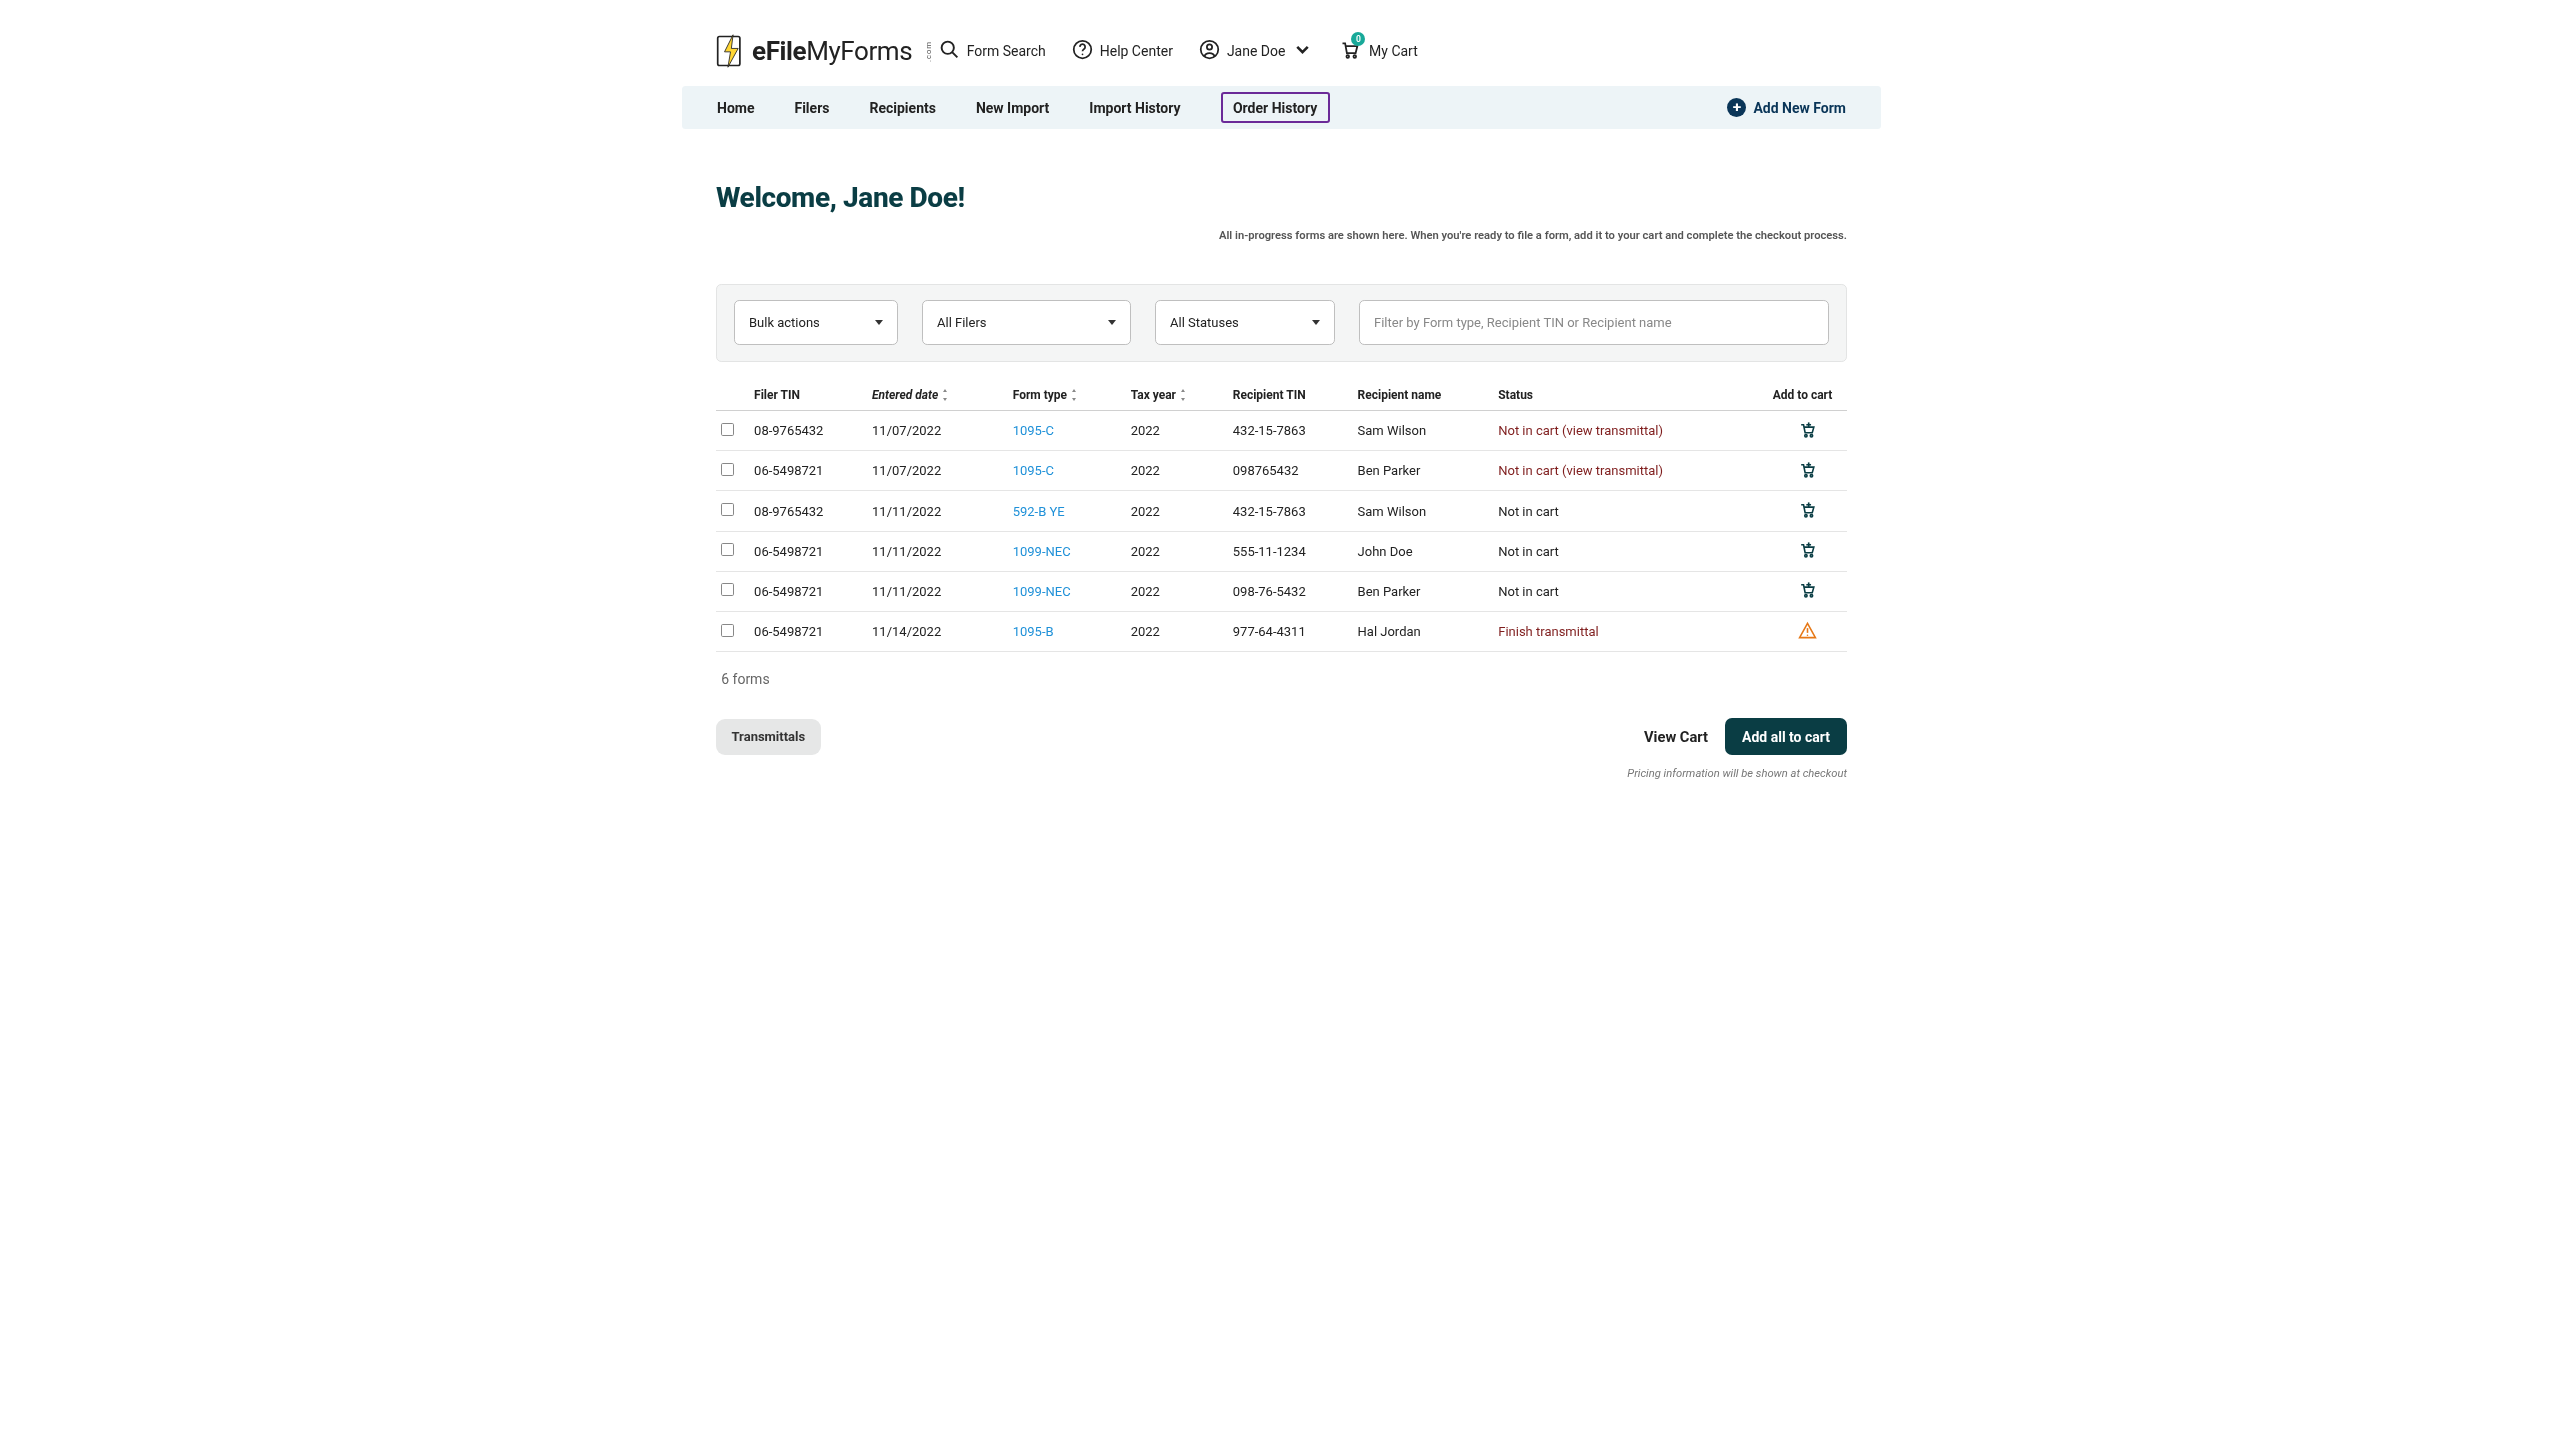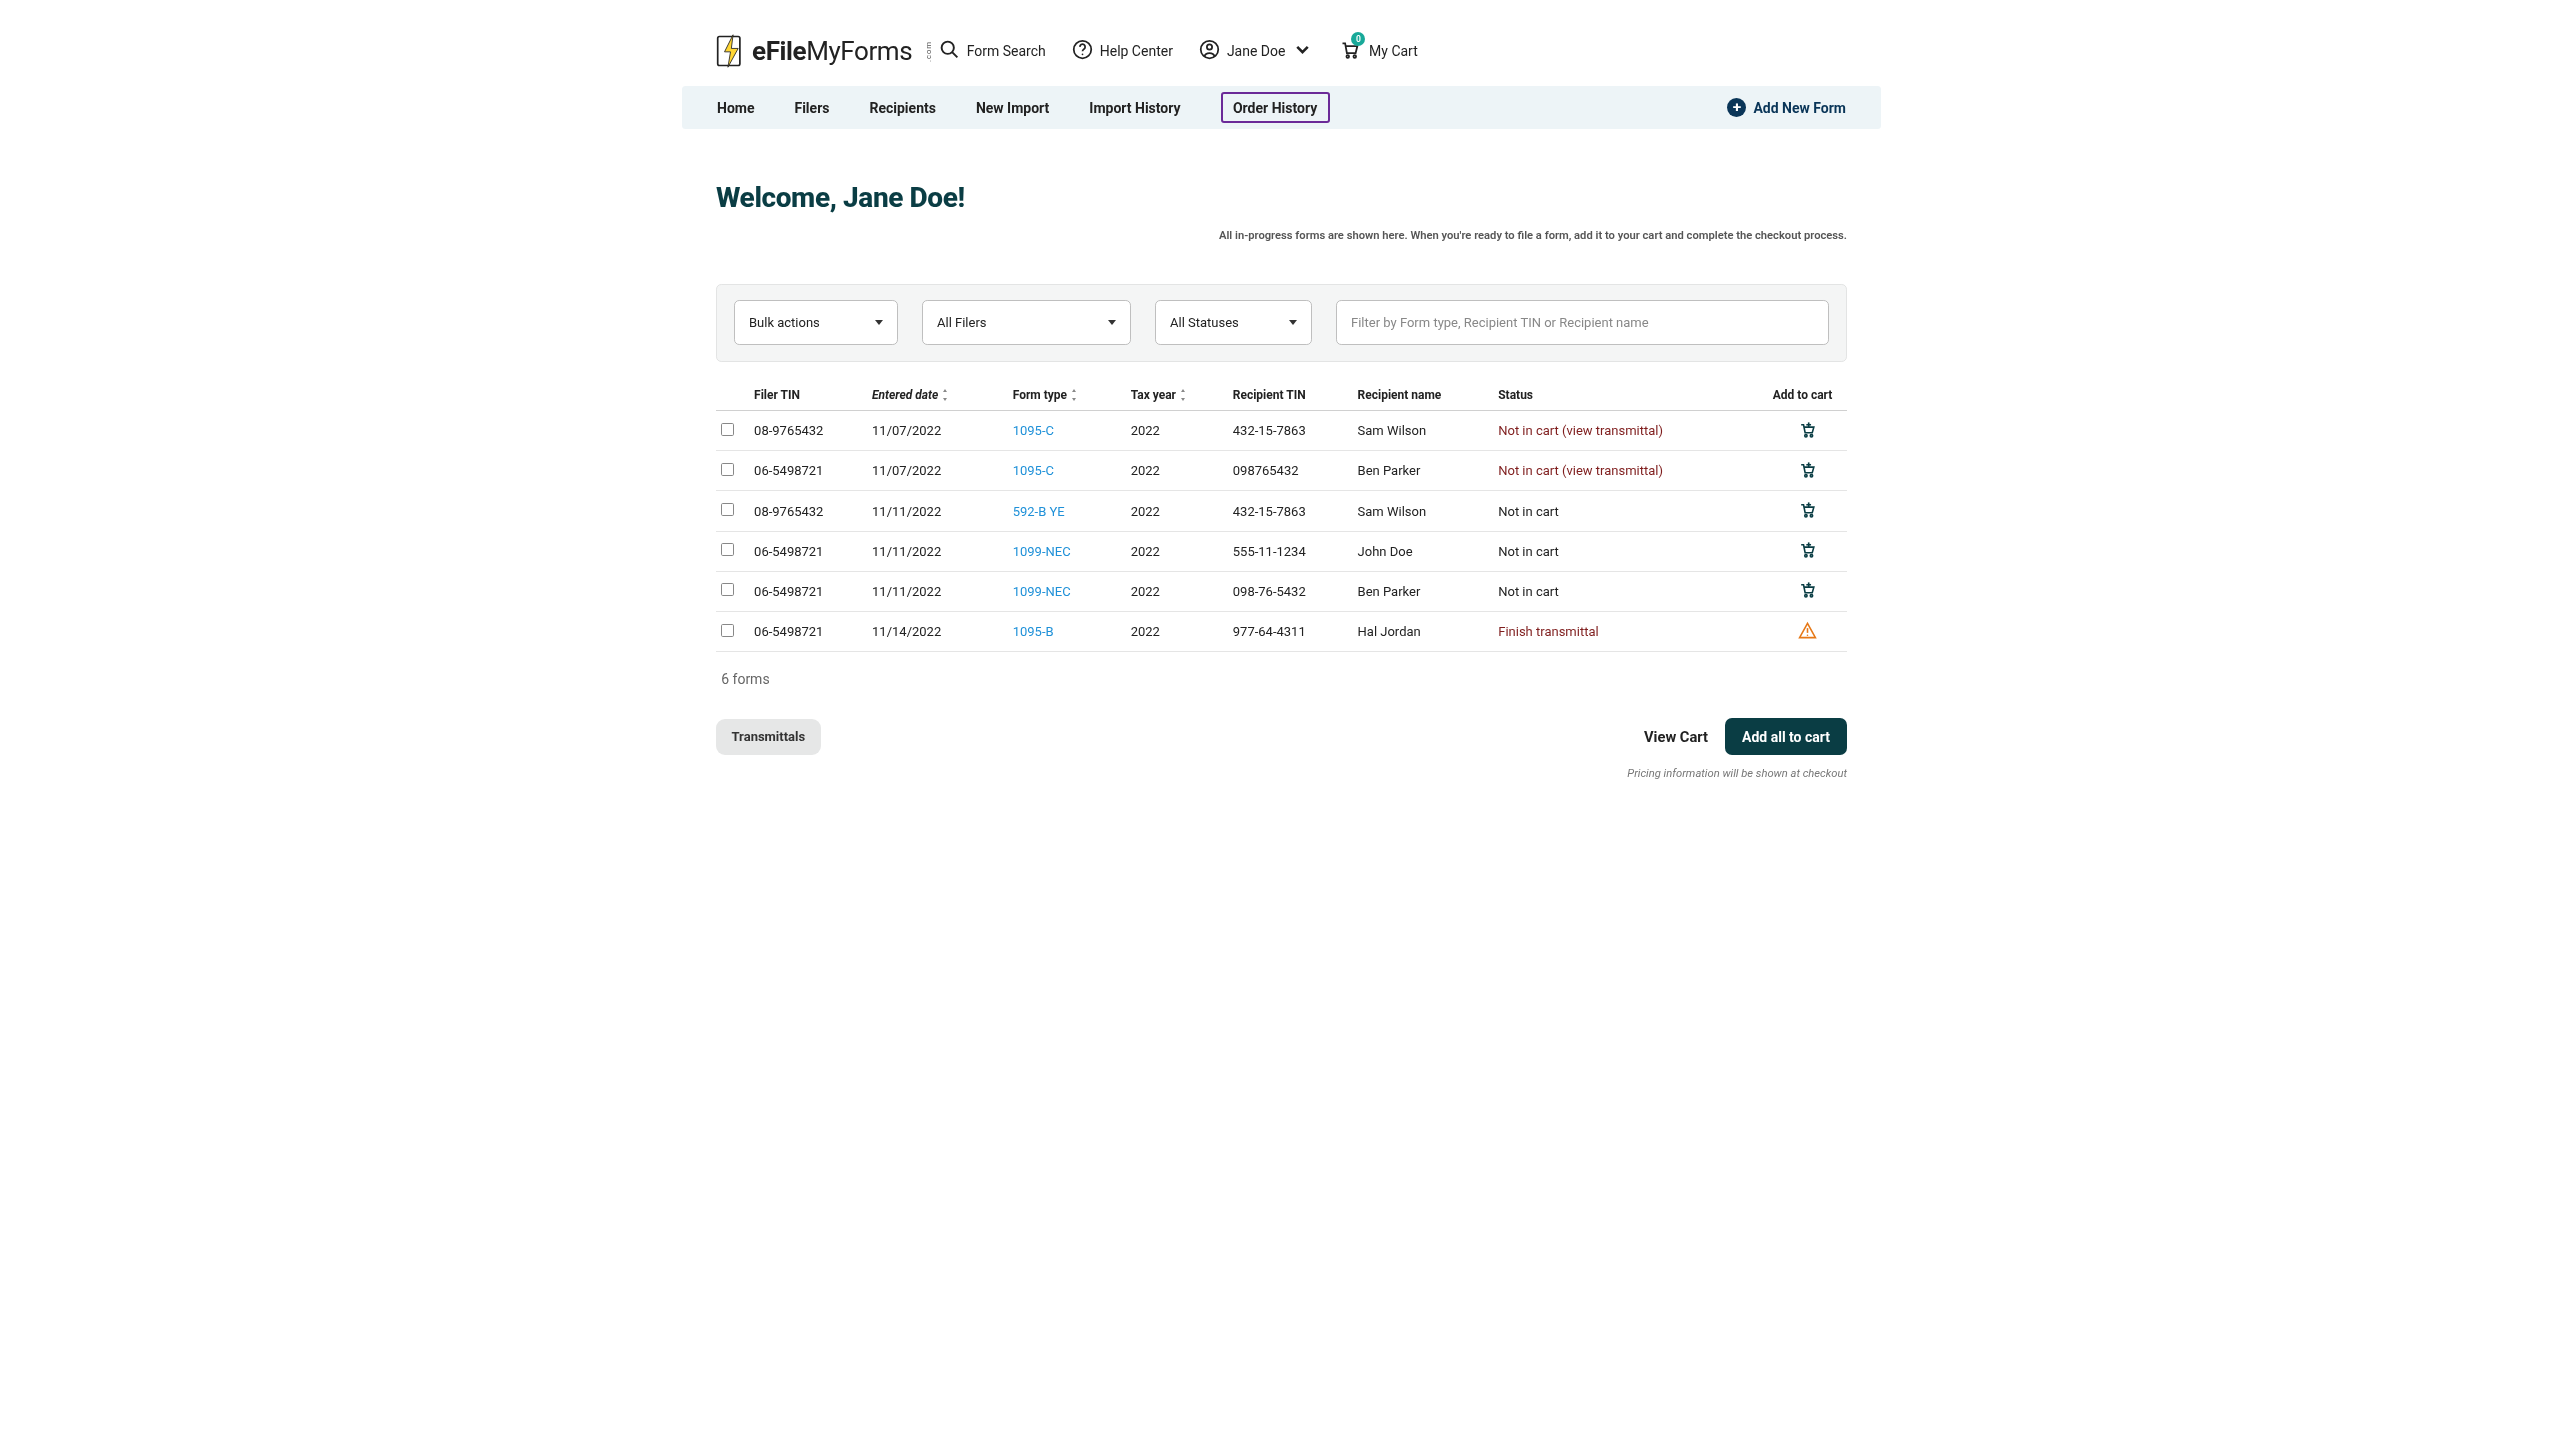--- a/index.html
+++ b/index.html
@@ -32,21 +32,21 @@
   
   .welcome { padding: 52px 0 15.5px; }
   .welcome h1 { font-size: 28px; font-weight: 800; color: #0a3d44; letter-spacing: -0.4px; }
   .subtitle { font-size: 11.2px; font-weight: 600; color: #555; margin-top: 15px; text-align: right; }
   
   
   .filterbar { background: #f4f5f5; border: 0.9px solid #e3e4e4; border-radius: 5.2px; padding: 15.5px 17px; margin-top: 26px; display: flex; gap: 24px; align-items: center; }
   .select { background: #fff; border: 0.9px solid #bfbfbf; border-radius: 5.2px; height: 45px; display: flex; align-items: center; justify-content: space-between; padding: 0 14px; font-size: 13px; cursor: pointer; }
   .select.w1 { width: 164px; }
   .select.w2 { width: 209px; }
-  .select.w3 { width: 157px; }
+  .select.w3 { width: 180px; }
   .caret { width: 0; height: 0; border-left: 4.3px solid transparent; border-right: 4.3px solid transparent; border-top: 5.2px solid #333; }
   .searchbox { flex: 1; background: #fff; border: 0.9px solid #bfbfbf; border-radius: 5.2px; height: 45px; padding: 0 14px; font-size: 13px; color: #888; display:flex; align-items:center; }
   
   
   .table { width: 100%; margin-top: 19px; border-collapse: collapse; }
   .table th { text-align: left; font-size: 12px; font-weight: 700; color: #222; padding: 7px 5.2px 8.6px; border-bottom: 0.9px solid #d0d0d0; white-space: nowrap; }
   .sort-icon { display:inline-block; margin-left:3.5px; position:relative; width:8.6px; height:12px; vertical-align:middle;}
   .sort-icon::before { content:""; position:absolute; top:0; left:1.7px; border-left:2.6px solid transparent; border-right:2.6px solid transparent; border-bottom:3.5px solid #888;}
   .sort-icon::after { content:""; position:absolute; bottom:0; left:1.7px; border-left:2.6px solid transparent; border-right:2.6px solid transparent; border-top:3.5px solid #888;}
   .table td { padding: 8.6px 5.2px; font-size: 13px; color: #222; border-bottom: 0.9px solid #e5e5e5; }

